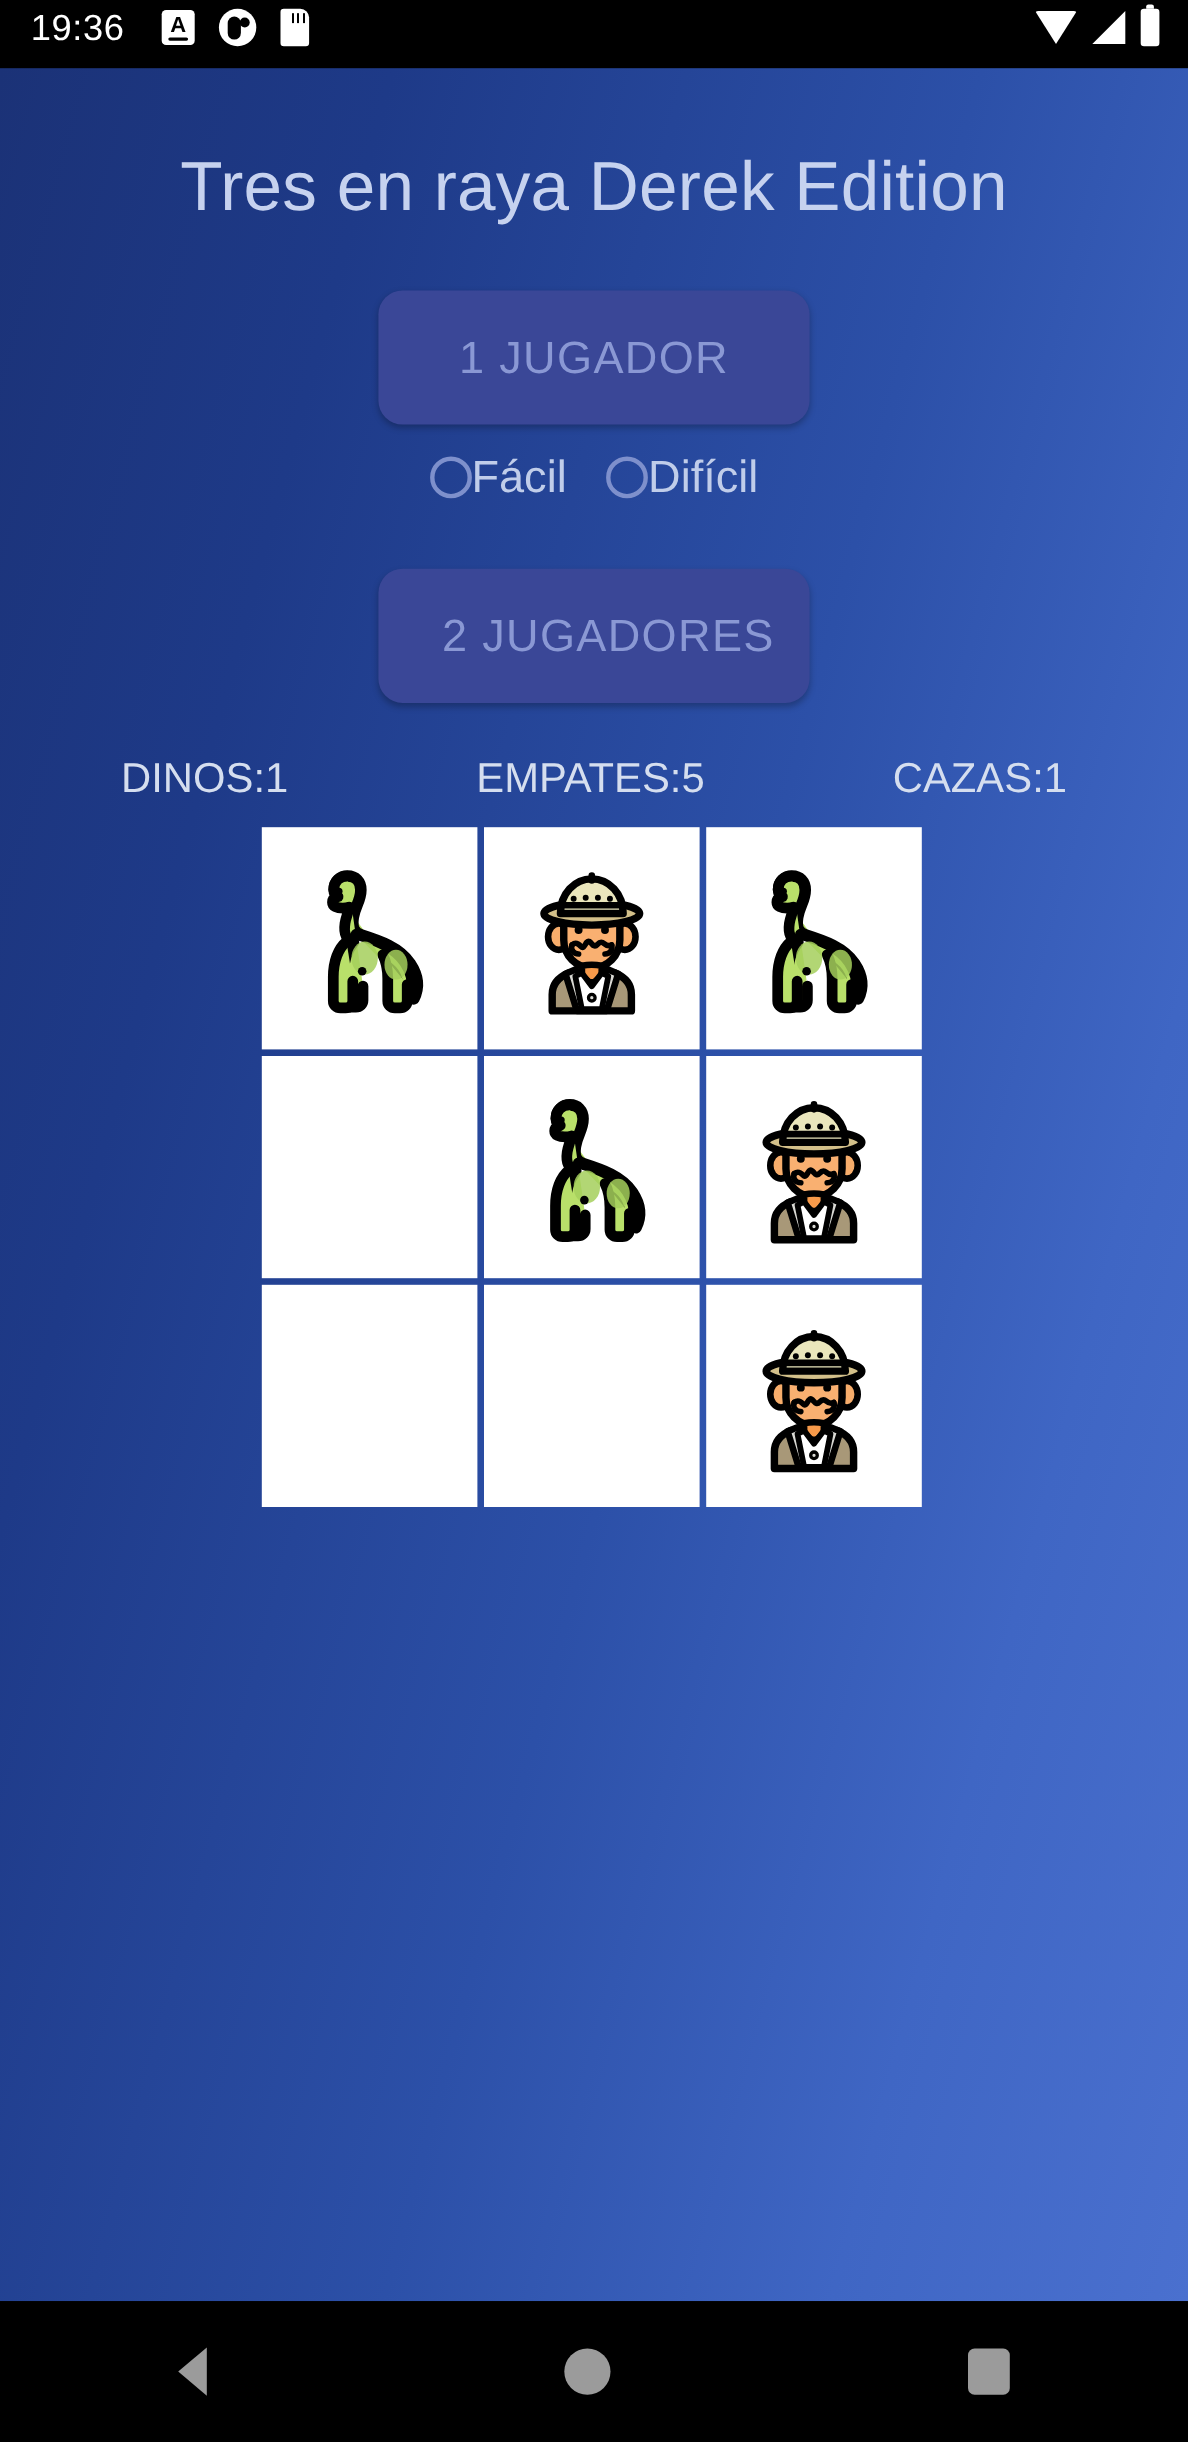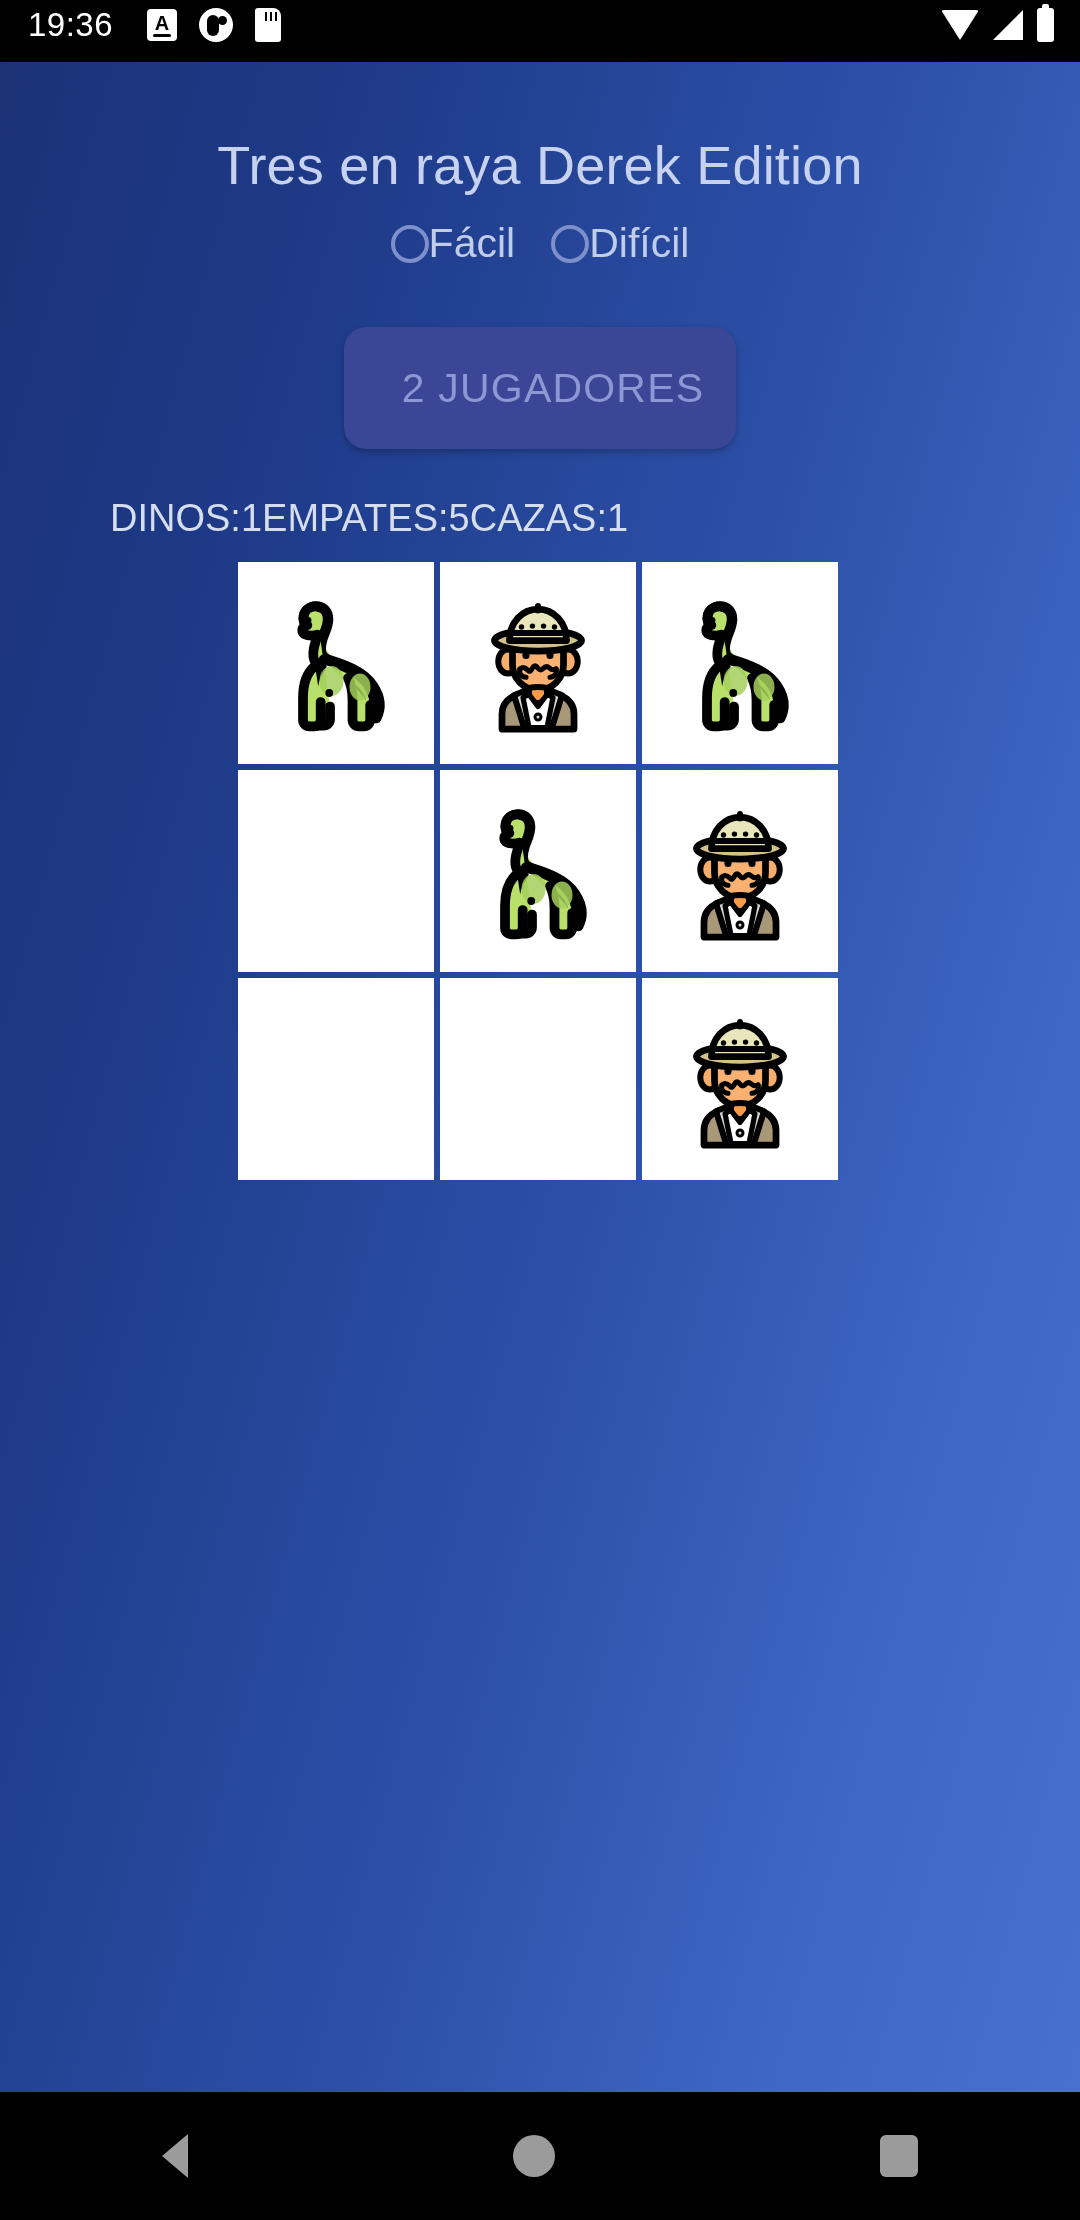--- a/index.html
+++ b/index.html
@@ -84,21 +84,21 @@
   }
 
   
   .app{
     position:absolute; top:62px; left:0; width:1080px; height:2030px;
     background:linear-gradient(105deg,#1b3277 0%,#1e3a88 22%,#2c50a8 55%,#3f66c4 80%,#4a70cf 100%);
     overflow:hidden;
   }
 
   .title{
-    text-align:center; color:#c6d2ef; font-size:54px;
+    text-align:center; color:#c6d2ef; font-size:63px;
     font-weight:400; margin-top:72px; letter-spacing:0.2px;
   }
 
   .btn-wrap{ display:flex; justify-content:center; }
   .big-btn{
     width:392px; height:122px;
     background:#3a4797; border-radius:22px;
     color:#8a98d4; font-size:41px; font-weight:500;
     letter-spacing:1.2px;
     display:flex; align-items:center; justify-content:center;
@@ -119,21 +119,21 @@
     flex:none;
   }
   .radio-circle.checked{ border-color:#8fa2d8; }
   .radio-circle.checked::after{
     content:""; width:20px;height:20px;border-radius:50%;
     background:#8fa2d8;
   }
   .radio-label{ color:#c0cdea; font-size:41px; }
 
   .score-row{
-    display:flex; 
+    display:flex; justify-content:space-between;
     width:860px; margin:48px auto 0 auto;
     color:#d5deef; font-size:38px;
   }
 
   
   .board{
     width:604px; margin:22px auto 0 auto;
     display:grid;
     grid-template-columns:repeat(3,196px);
     grid-template-rows:repeat(3,202px);
@@ -174,20 +174,23 @@
     <span class="ic-wifi"></span>
     <span class="ic-signal"></span>
     <span class="ic-batt"></span>
   </div>
 </div>
 
 <div class="app">
 
   <div class="title">Tres en raya Derek Edition</div>
 
+  <div class="btn-wrap">
+    <div class="big-btn btn-1p">1 JUGADOR</div>
+  </div>
 
   <div class="radio-row">
     <div class="radio-item">
       <span class="radio-circle"></span>
       <span class="radio-label">Fácil</span>
     </div>
     <div class="radio-item">
       <span class="radio-circle"></span>
       <span class="radio-label">Difícil</span>
     </div>

